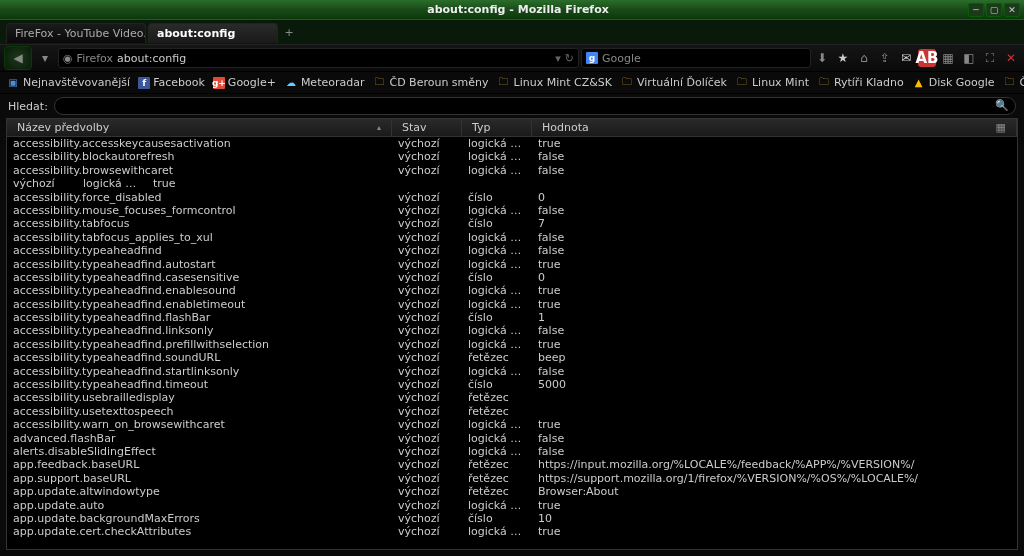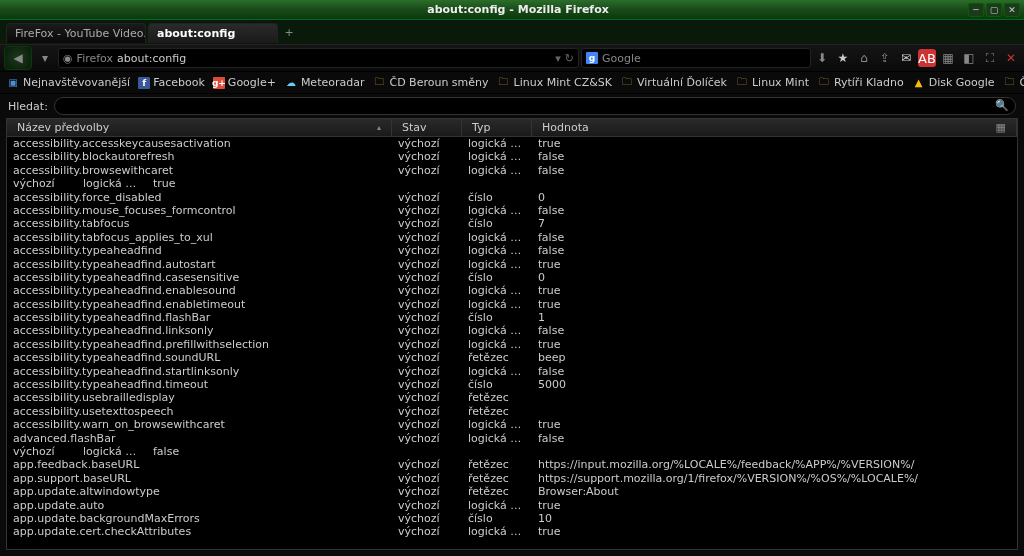--- a/index.html
+++ b/index.html
@@ -294,21 +294,21 @@
   <div class="searchbar">
     <span class="search-g">g</span>
     <span>Google</span>
   </div>
   <div class="toolbar-icons">
     <div class="tb-icon" style="color:#888">⬇</div>
     <div class="tb-icon" style="color:#ccc">★</div>
     <div class="tb-icon" style="color:#888">⌂</div>
     <div class="tb-icon" style="color:#888">⇪</div>
     <div class="tb-icon" style="color:#ccc">✉</div>
-    <div class="tb-icon" style="background:#c33;border-radius:3px;color:#fff;font-size:13px;font-weight:normal">AB</div>
+    <div class="tb-icon" style="background:#c33;border-radius:3px;color:#fff;font-size:15px;font-weight:bold">AB</div>
     <div class="tb-icon" style="color:#888">▦</div>
     <div class="tb-icon" style="color:#888">◧</div>
     <div class="tb-icon" style="color:#888">⛶</div>
     <div class="tb-icon" style="color:#c33">✕</div>
   </div>
 </div>
 
 <div class="bookmarkbar">
   <div id="bookmarks" style="display:flex;gap:8px;align-items:center">
       <div class="bm-item">
@@ -511,20 +511,21 @@
         <div class="td c3">logická hod…</div>
         <div class="td c4">true</div>
       </div>
       <div class="tr">
         <div class="td c1">advanced.flashBar</div>
         <div class="td c2">výchozí</div>
         <div class="td c3">logická hod…</div>
         <div class="td c4">false</div>
       </div>
       <div class="tr">
+        <div class="td c1">alerts.disableSlidingEffect</div>
         <div class="td c2">výchozí</div>
         <div class="td c3">logická hod…</div>
         <div class="td c4">false</div>
       </div>
       <div class="tr">
         <div class="td c1">app.feedback.baseURL</div>
         <div class="td c2">výchozí</div>
         <div class="td c3">řetězec</div>
         <div class="td c4">https://input.mozilla.org/%LOCALE%/feedback/%APP%/%VERSION%/</div>
       </div>

